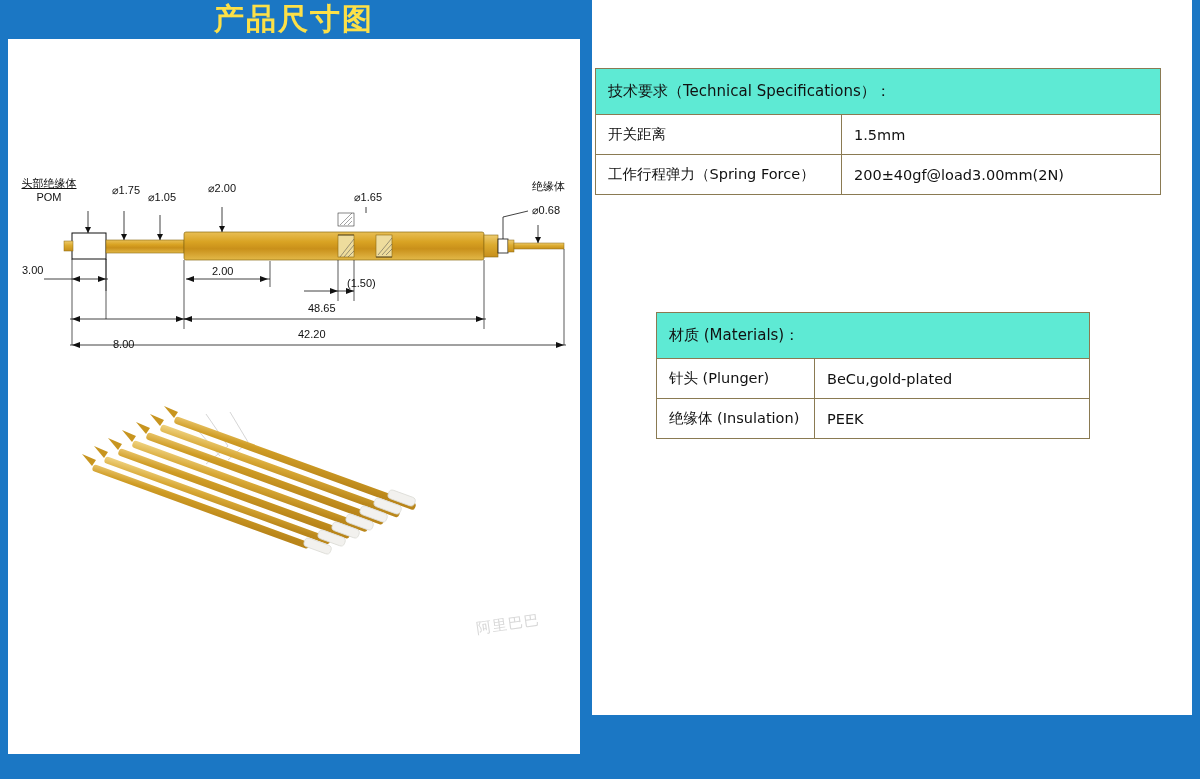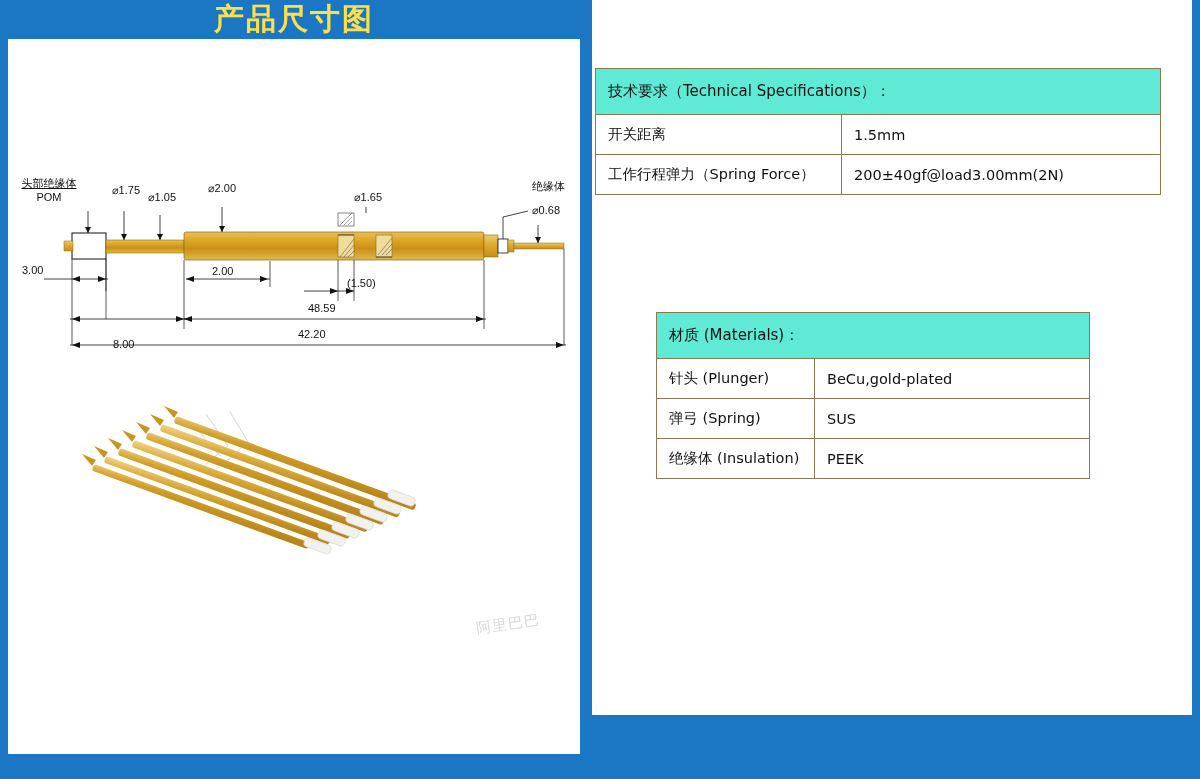--- a/index.html
+++ b/index.html
@@ -239,21 +239,21 @@
         <div class="dwg-label" style="left:140px; top:152px;">⌀1.05</div>
         <div class="dwg-label" style="left:200px; top:143px;">⌀2.00</div>
         <div class="dwg-label" style="left:346px; top:134px;margin-top:18px;">⌀1.65</div>
         <div class="dwg-label" style="left:524px; top:140px;">绝缘体</div>
         <div class="dwg-label" style="left:524px; top:165px;">⌀0.68</div>
 
         <div class="dwg-label" style="left:14px; top:225px;">3.00</div>
         <div class="dwg-label" style="left:204px; top:226px;">2.00</div>
         <div class="dwg-label" style="left:295px; top:238px;margin-left:44px;">(1.50)</div>
         <div class="dwg-label" style="left:105px; top:263px;margin-top:36px;">8.00</div>
-        <div class="dwg-label" style="left:300px; top:263px;">48.59</div>
+        <div class="dwg-label" style="left:300px; top:263px;">48.65</div>
         <div class="dwg-label" style="left:290px; top:289px;">42.20</div>
       </div>
 
       <div class="photo">
         <svg width="440" height="230" viewBox="0 0 440 230">
           <defs>
             <linearGradient id="pg" x1="0" y1="0" x2="1" y2="0.35">
               <stop offset="0%" stop-color="#e9c468"></stop>
               <stop offset="40%" stop-color="#cf9c25"></stop>
               <stop offset="100%" stop-color="#b9851a"></stop>
@@ -343,24 +343,20 @@
       <table class="tbl" id="mat-table">
         <tbody>
           <tr class="hdr">
             <td colspan="2">材质 (Materials)：</td>
           </tr>
           <tr>
             <td class="k">针头 (Plunger)</td>
             <td>BeCu,gold-plated</td>
           </tr>
           <tr>
-            <td class="k">弹弓 (Spring)</td>
-            <td>SUS</td>
-          </tr>
-          <tr>
             <td class="k">绝缘体 (Insulation)</td>
             <td>PEEK</td>
           </tr>
         </tbody>
       </table>
 
     </div>
   </div>
 </div>
 

